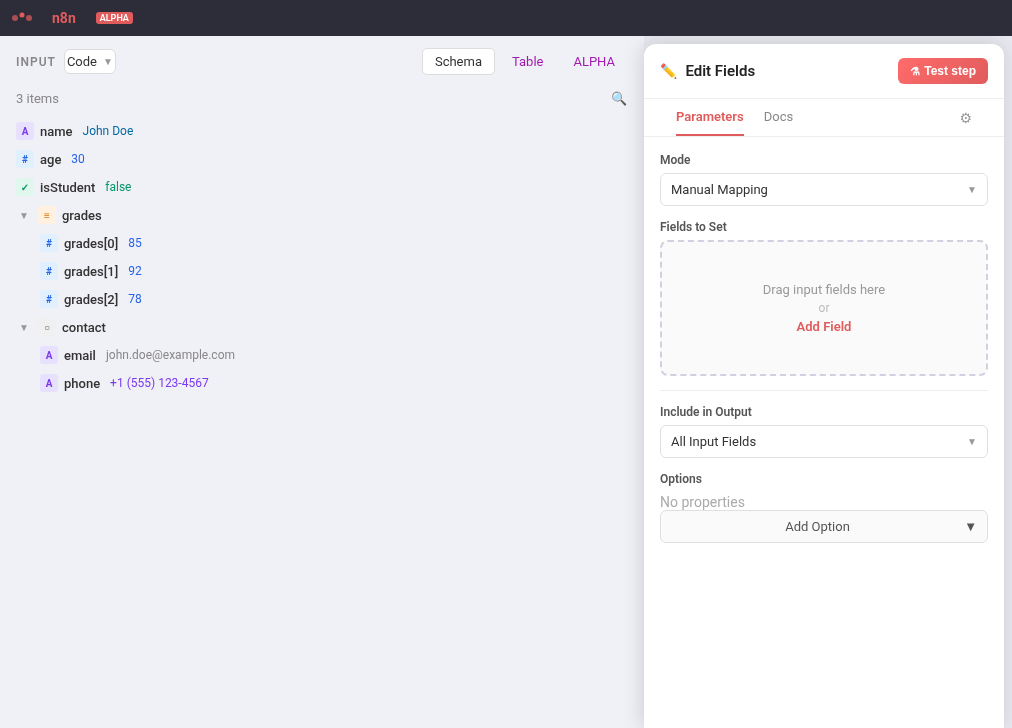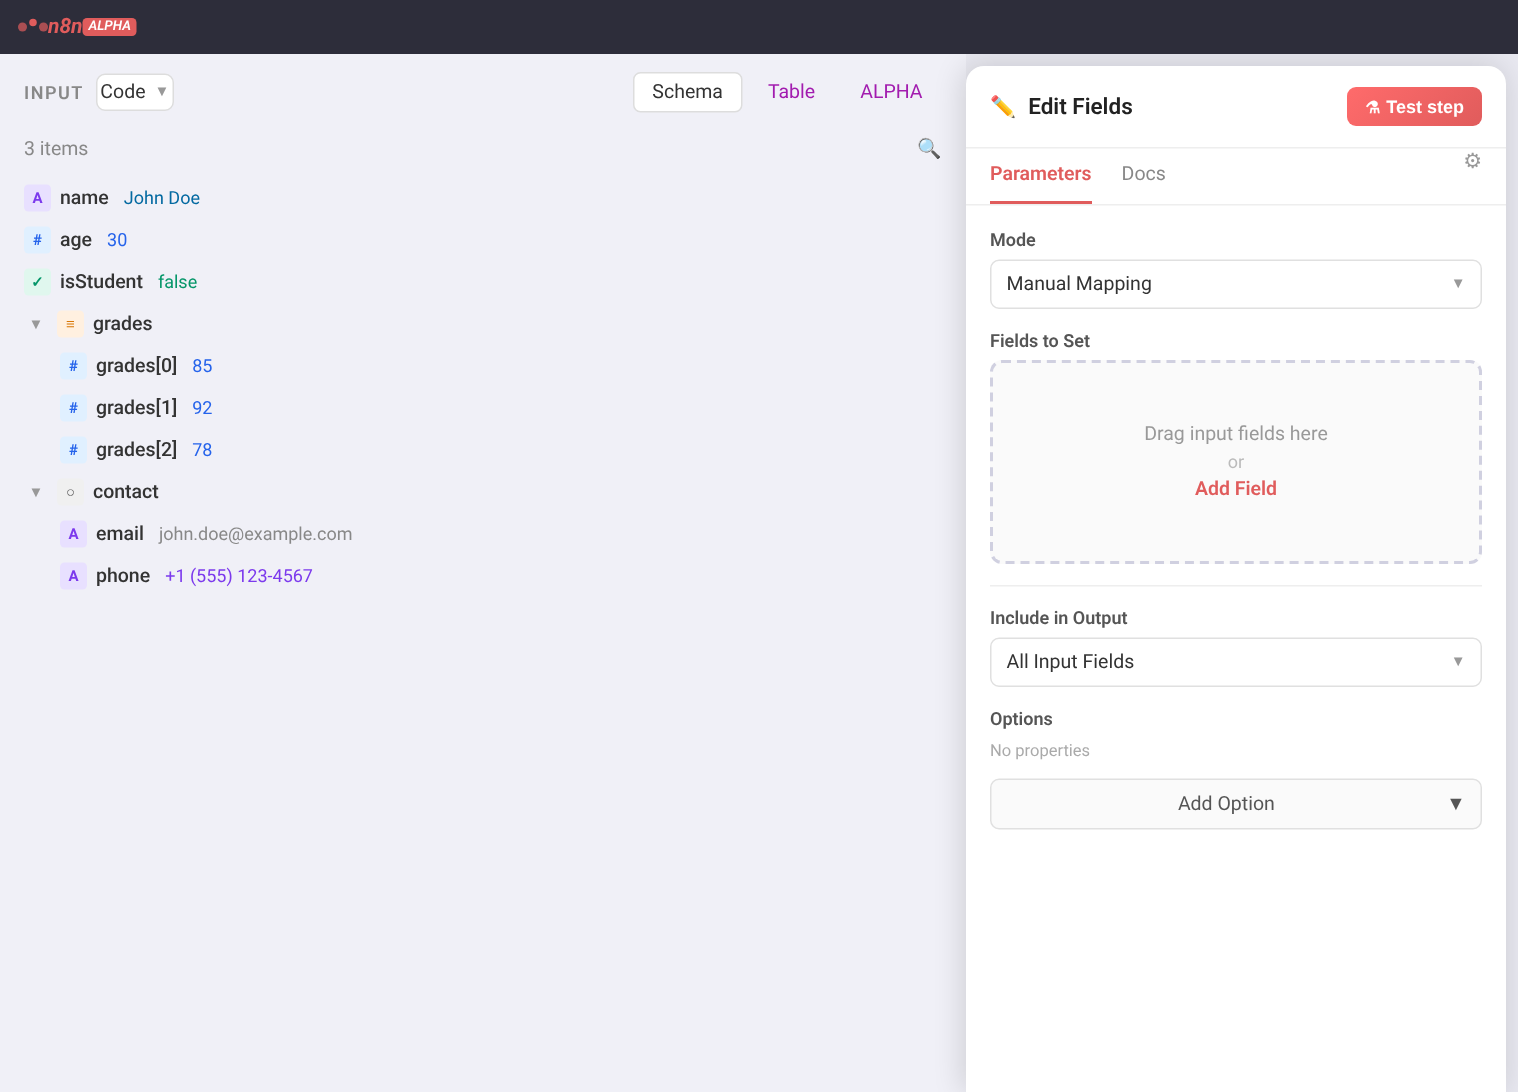--- a/index.html
+++ b/index.html
@@ -18,25 +18,24 @@
       background: #2d2d3a;
       height: 36px;
       display: flex;
       align-items: center;
       padding: 0 12px;
       flex-shrink: 0;
     }
     .top-bar-logo {
       display: flex;
       align-items: center;
-      gap: 0;
+      gap: 20px;
       color: #e05c5c;
       font-weight: 700;
       font-size: 14px;
-      font-style: italic;
     }
     .logo-badge {
       background: #e05c5c;
       color: white;
       font-size: 9px;
       padding: 1px 4px;
       border-radius: 3px;
       font-weight: 600;
     }
 
@@ -224,21 +223,22 @@
       font-weight: 600;
       cursor: pointer;
       display: flex;
       align-items: center;
       gap: 4px;
     }
     .flask-icon { font-size: 11px; }
 
     .panel-tabs {
       display: flex;
-      padding: 0 16px;
+      align-items: center;
+      padding: 0 32px;
       border-bottom: 1px solid #eee;
       gap: 20px;
     }
     .panel-tab {
       padding: 10px 0;
       font-size: 13px;
       cursor: pointer;
       color: #888;
       border-bottom: 2px solid transparent;
     }
@@ -327,21 +327,21 @@
       box-shadow: 0 1px 3px rgba(0,0,0,0.2);
     }
 
     .divider {
       border: none;
       border-top: 1px solid #eee;
       margin: 8px 0 14px;
     }
 
     .options-label { font-size: 12px; font-weight: 600; color: #555; margin-bottom: 8px; }
-    .no-properties { font-size: 11px; color: #aaa; margin-bottom: 12px; }
+    .no-properties { font-size: 14px; color: #aaa; }
 
     .add-option-btn {
       width: 100%;
       border: 1px solid #e0e0e0;
       border-radius: 6px;
       padding: 8px 10px;
       font-size: 13px;
       color: #555;
       background: #fafafa;
       display: flex;

